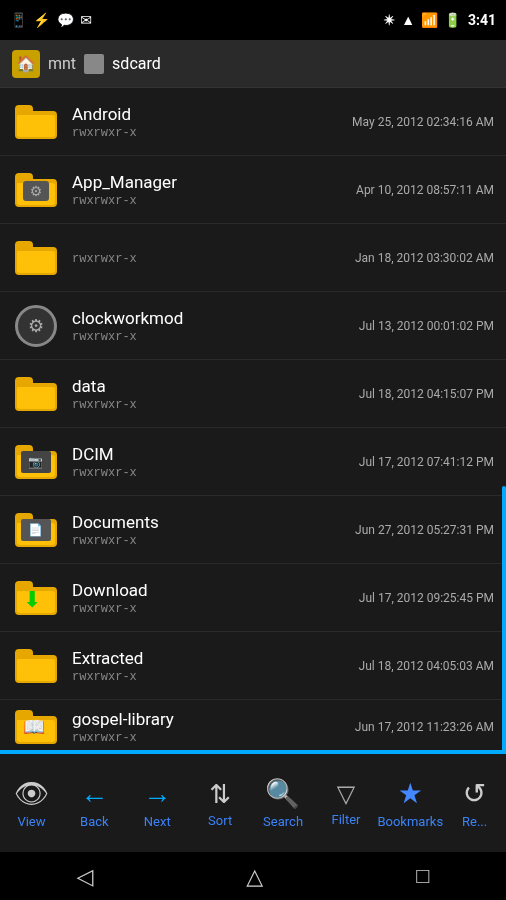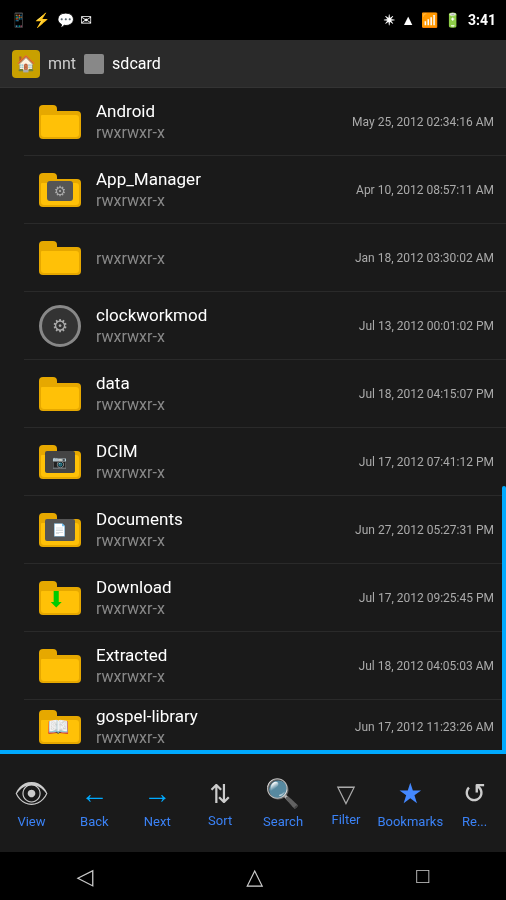--- a/index.html
+++ b/index.html
@@ -79,21 +79,20 @@
       background: #1a1a1a;
     }
 
     .file-item {
       display: flex;
       align-items: center;
       height: 68px;
       padding: 0 12px;
       border-bottom: 1px solid #2a2a2a;
       cursor: pointer;
-      margin-left: 24px;
     }
     .file-icon {
       width: 48px;
       height: 48px;
       display: flex;
       align-items: center;
       justify-content: center;
       flex-shrink: 0;
       margin-right: 12px;
     }
@@ -139,23 +138,24 @@
       display: flex;
       flex-direction: column;
       justify-content: center;
     }
     .file-name {
       font-size: 17px;
       color: #fff;
       font-weight: normal;
     }
     .file-perms {
-      font-size: 16px;
+      font-size: 12px;
       color: #888;
       margin-top: 2px;
+      font-family: Liberation Mono, monospace;
     }
     .file-date {
       font-size: 12px;
       color: #aaa;
       text-align: right;
       flex-shrink: 0;
       max-width: 180px;
     }
 
     

